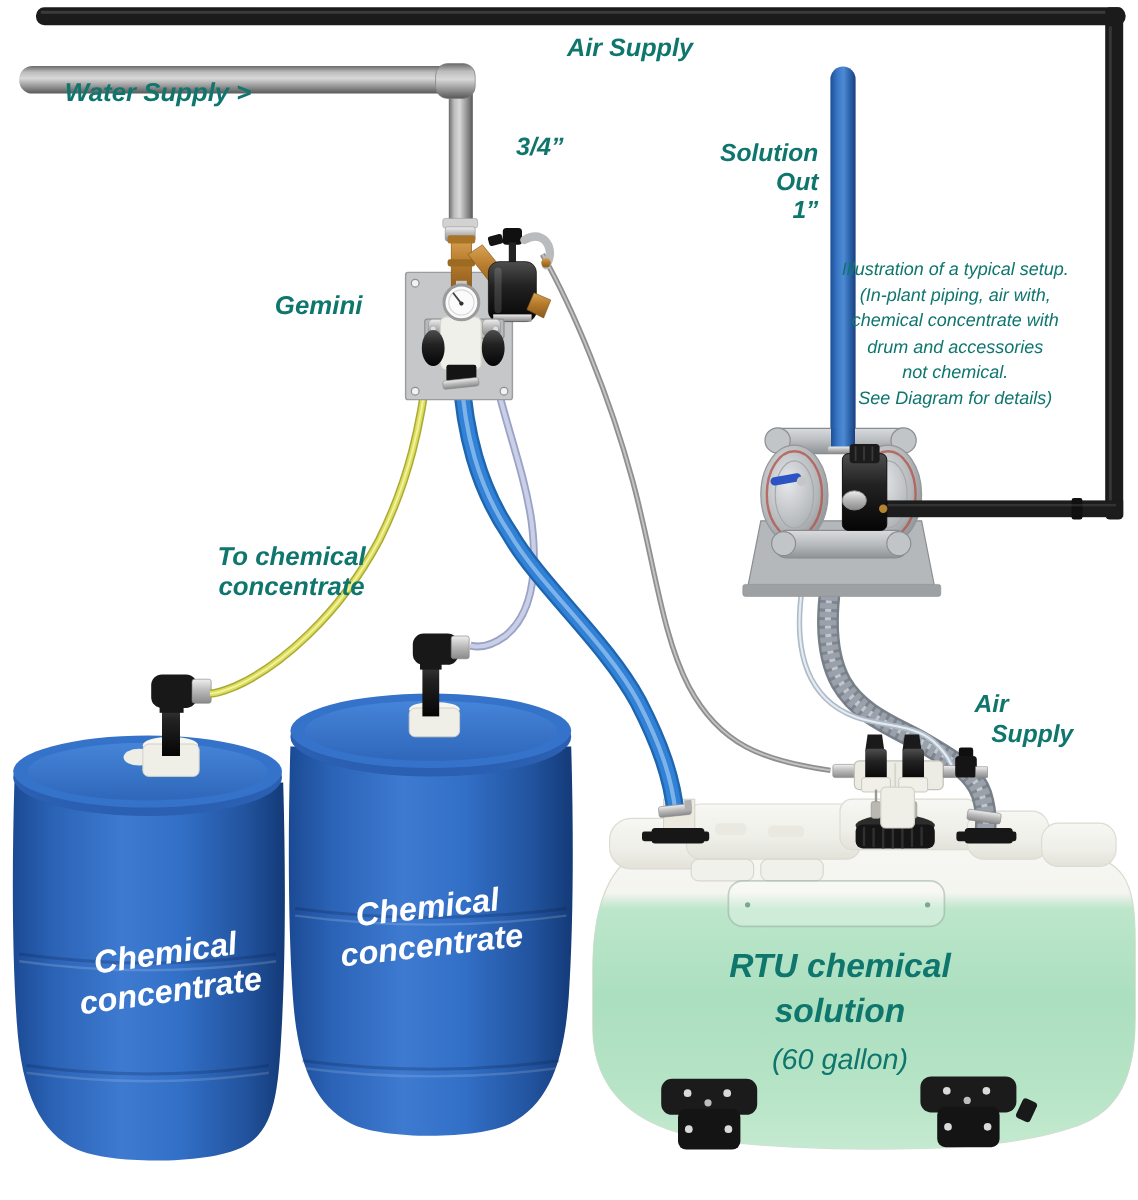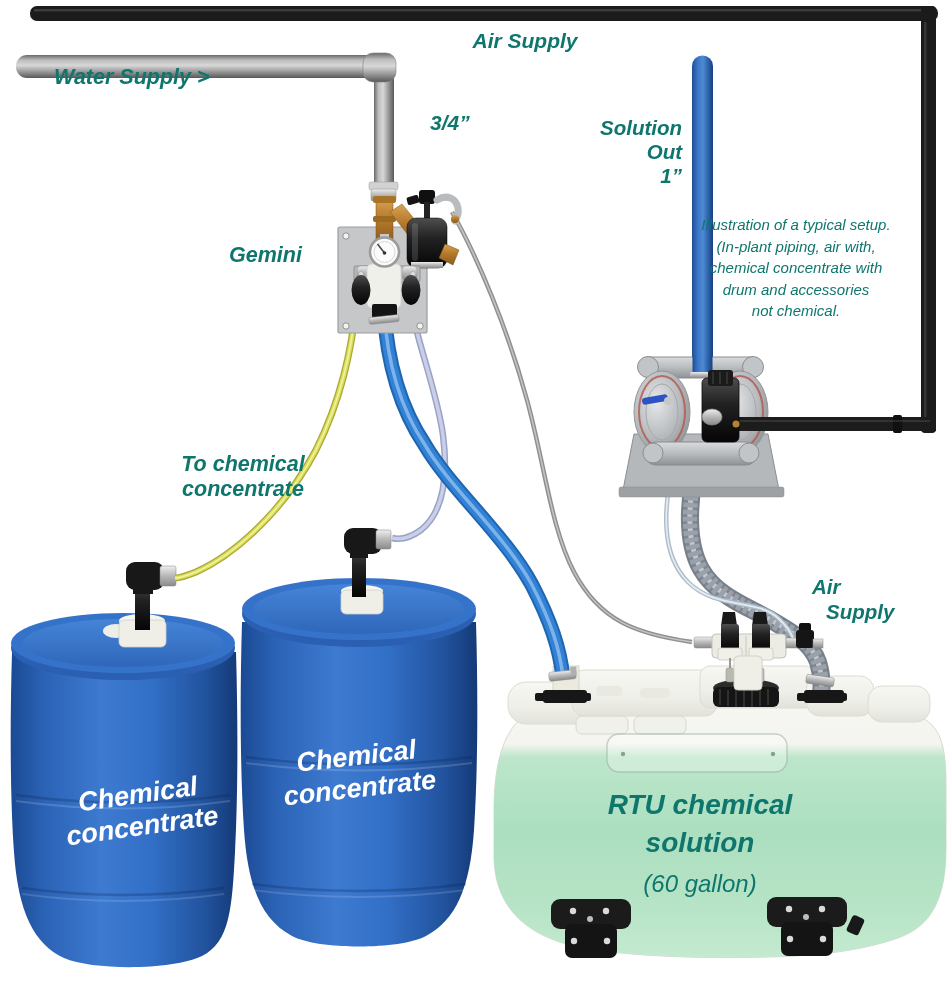--- a/index.html
+++ b/index.html
@@ -425,20 +425,21 @@
 <div class="lbl center l-gemini">
   <span>Gemini</span>
 </div>
 
 <div class="lbl center note l-note">
   <span>Illustration of a typical setup.</span>
   <span>(In-plant piping, air with,</span>
   <span>chemical concentrate with</span>
   <span>drum and accessories</span>
   <span>not chemical.</span>
+  <span>See Diagram for details)</span>
 </div>
 
 <div class="lbl center l-tochem">
   <span>To chemical</span>
   <span>concentrate</span>
 </div>
 
 <div class="lbl l-air-right">
   <span>Air</span>
   <span>Supply</span>

